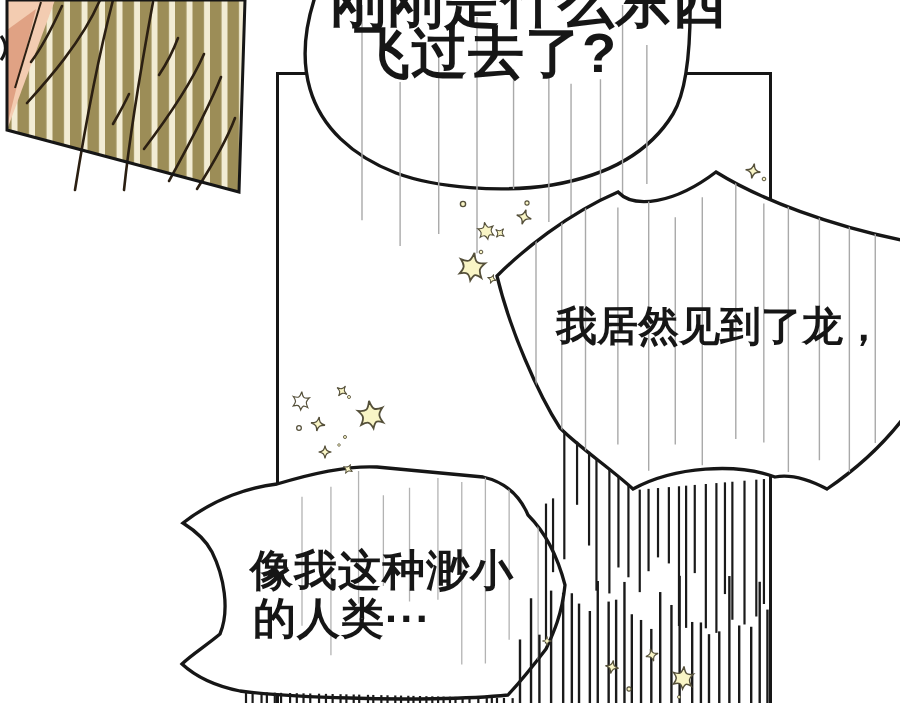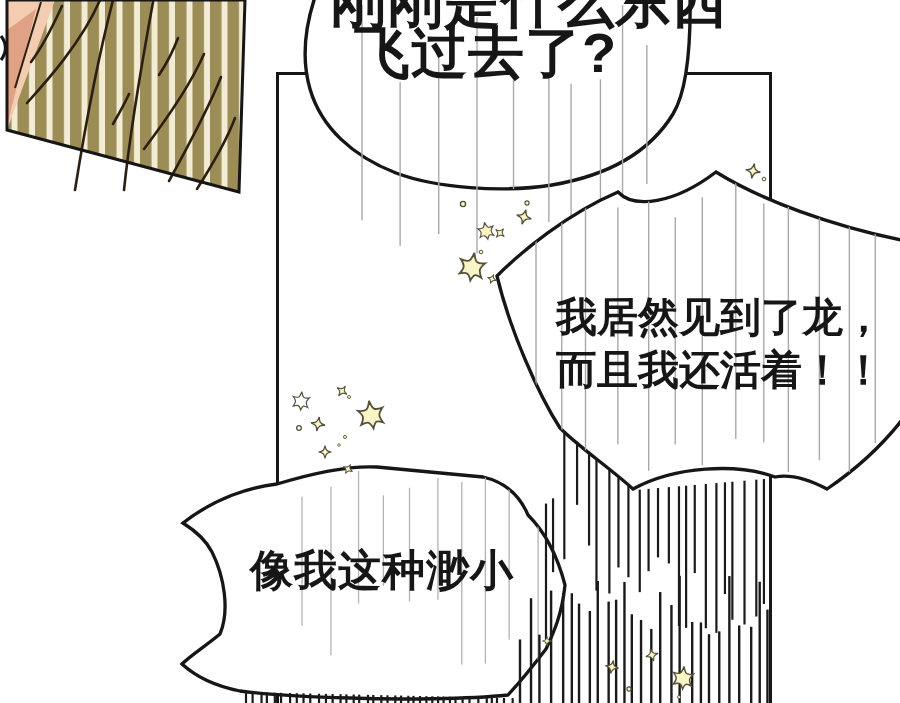--- a/index.html
+++ b/index.html
@@ -12,21 +12,21 @@
     position:relative; width:900px; height:703px; overflow:hidden;
     background:var(--paper);
     font-family:"Liberation Sans","DejaVu Sans",sans-serif;
   }
   .stage svg{position:absolute;left:0;top:0;}
   .line{
     position:absolute; font-weight:bold; color:var(--ink);
     white-space:nowrap; letter-spacing:1px; line-height:1.05;
   }
   .t-top{font-size:56px;}
-  .t-mid{font-size:41px; letter-spacing:0;}
+  .t-mid{font-size:41px; letter-spacing:0;margin-top:9px;}
   .t-bot{font-size:43px;}
 </style>
 </head>
 <body>
 
 <div class="stage">
 
 <svg width="900" height="703" viewBox="0 0 900 703">
   <defs>
     <pattern id="stripes" patternUnits="userSpaceOnUse" width="17.5" height="20">
@@ -234,15 +234,15 @@
     <use href="#sd" transform="translate(629,689) scale(0.8)"></use>
     <use href="#s4" transform="translate(652,655) scale(0.85) rotate(-15)"></use>
     <use href="#s6" transform="translate(683,678) scale(1.05) rotate(5)"></use>
     <use href="#sd" transform="translate(679,697) scale(0.6)"></use>
   </g>
 </svg>
 
   <div class="line t-top" style="left:330px; top:-27px;">刚刚是什么东西</div>
   <div class="line t-top" style="left:354px; top:24px;">飞过去了?</div>
   <div class="line t-mid" style="left:556px; top:296px;">我居然见到了龙，</div>
-  <div class="line t-mid" style="left:556px; top:349px;">而且我还活着！！</div>
   <div class="line t-bot" style="left:250px; top:541px;margin-top:7px;">像我这种渺小</div>
+  <div class="line t-bot" style="left:253px; top:596px;">的人类···</div>
 </div>
 
 </body></html>

